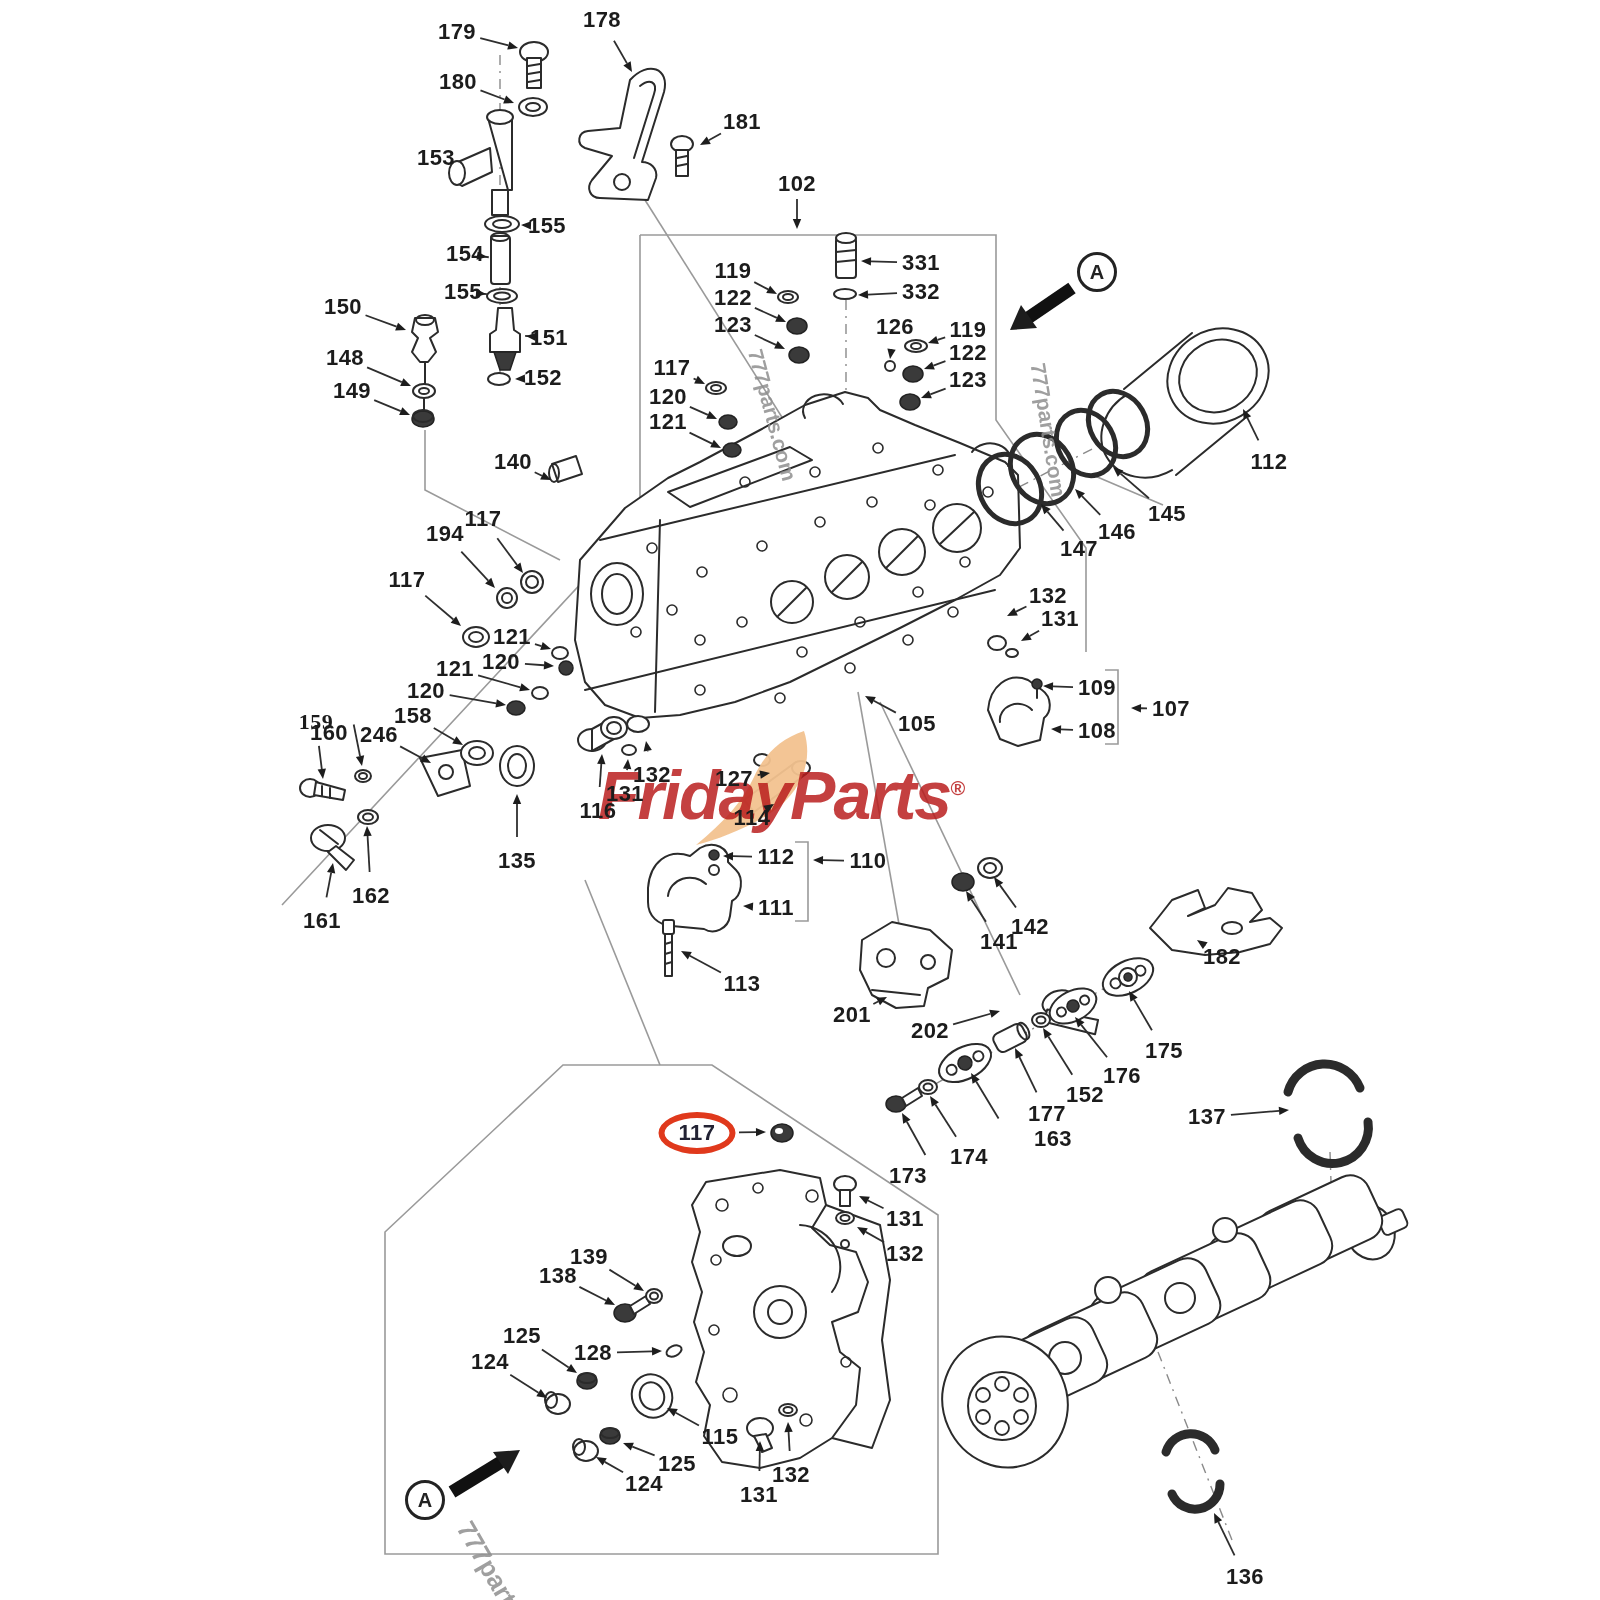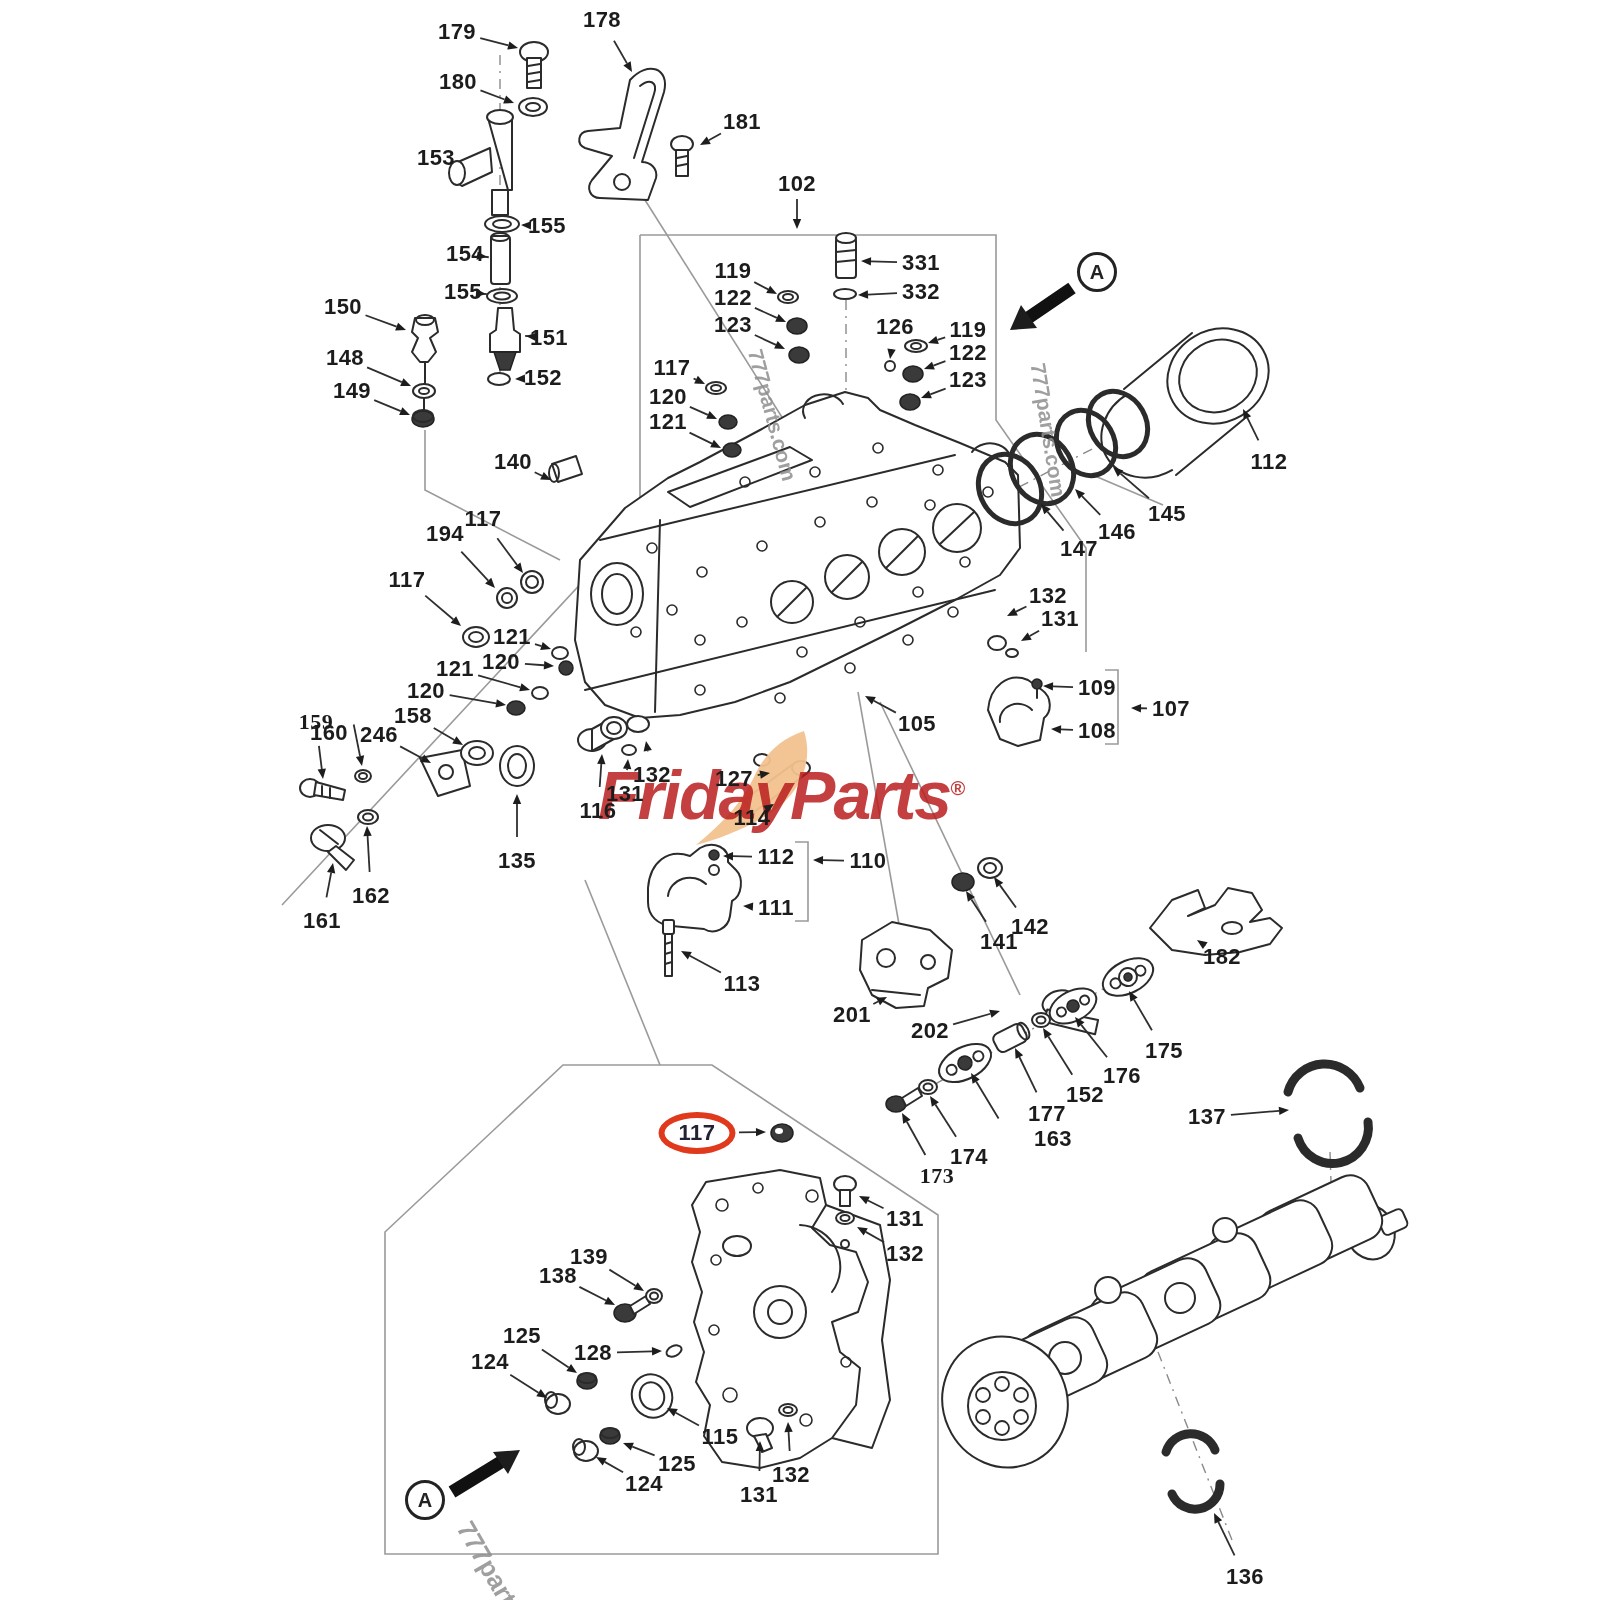--- a/index.html
+++ b/index.html
@@ -663,21 +663,21 @@
       <div class="lbl" style="left: 930px; top: 1031px;">202</div>
       <div class="lbl" style="left: 999px; top: 942px;">141</div>
       <div class="lbl" style="left: 1030px; top: 927px;">142</div>
       <div class="lbl" style="left: 1222px; top: 957px;">182</div>
       <div class="lbl" style="left: 1164px; top: 1051px;">175</div>
       <div class="lbl" style="left: 1122px; top: 1076px;">176</div>
       <div class="lbl" style="left: 1085px; top: 1095px;">152</div>
       <div class="lbl" style="left: 1047px; top: 1114px;">177</div>
       <div class="lbl" style="left: 1053px; top: 1139px;">163</div>
       <div class="lbl" style="left: 969px; top: 1157px;">174</div>
-      <div class="lbl" style="left: 937px; top: 1176px; font-family: Liberation Serif, serif;">173</div>
+      <div class="lbl" style="left: 908px; top: 1176px;">173</div>
       <div class="lbl" style="left: 1207px; top: 1117px;">137</div>
       <div class="lbl" style="left: 1245px; top: 1577px;">136</div>
       <div class="lbl" style="left: 589px; top: 1257px;">139</div>
       <div class="lbl" style="left: 558px; top: 1276px;">138</div>
       <div class="lbl" style="left: 522px; top: 1336px;">125</div>
       <div class="lbl" style="left: 490px; top: 1362px;">124</div>
       <div class="lbl" style="left: 593px; top: 1353px;">128</div>
       <div class="lbl" style="left: 720px; top: 1437px;">115</div>
       <div class="lbl" style="left: 677px; top: 1464px;">125</div>
       <div class="lbl" style="left: 644px; top: 1484px;">124</div>

